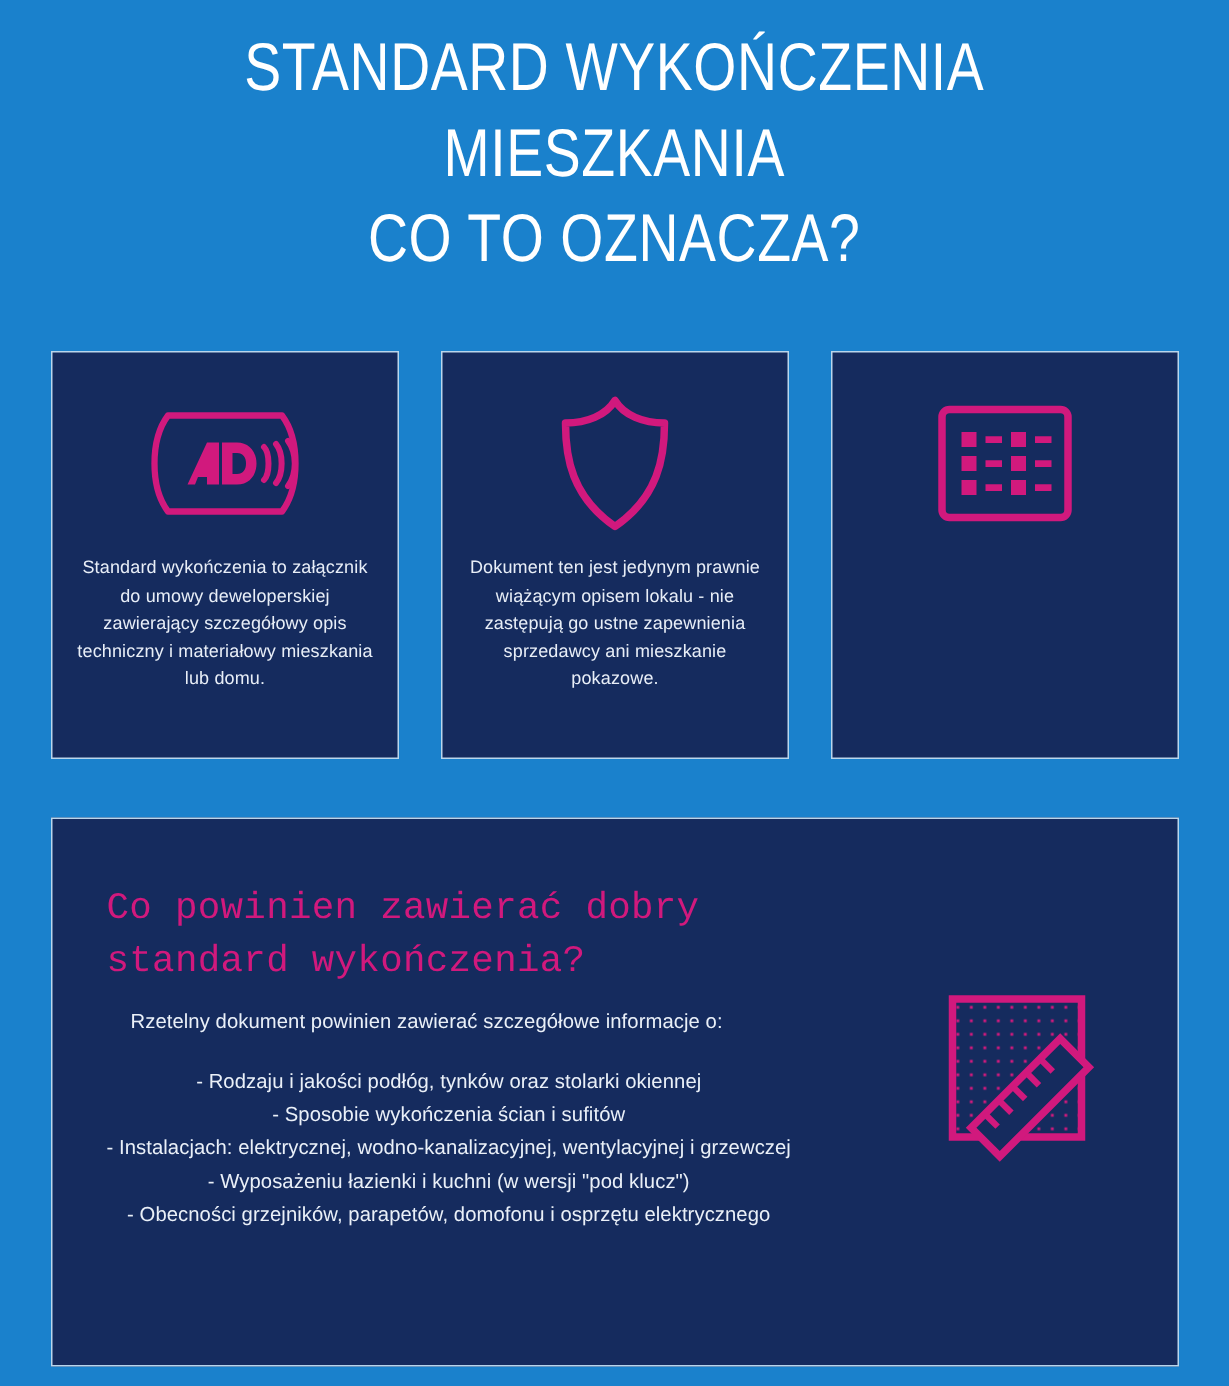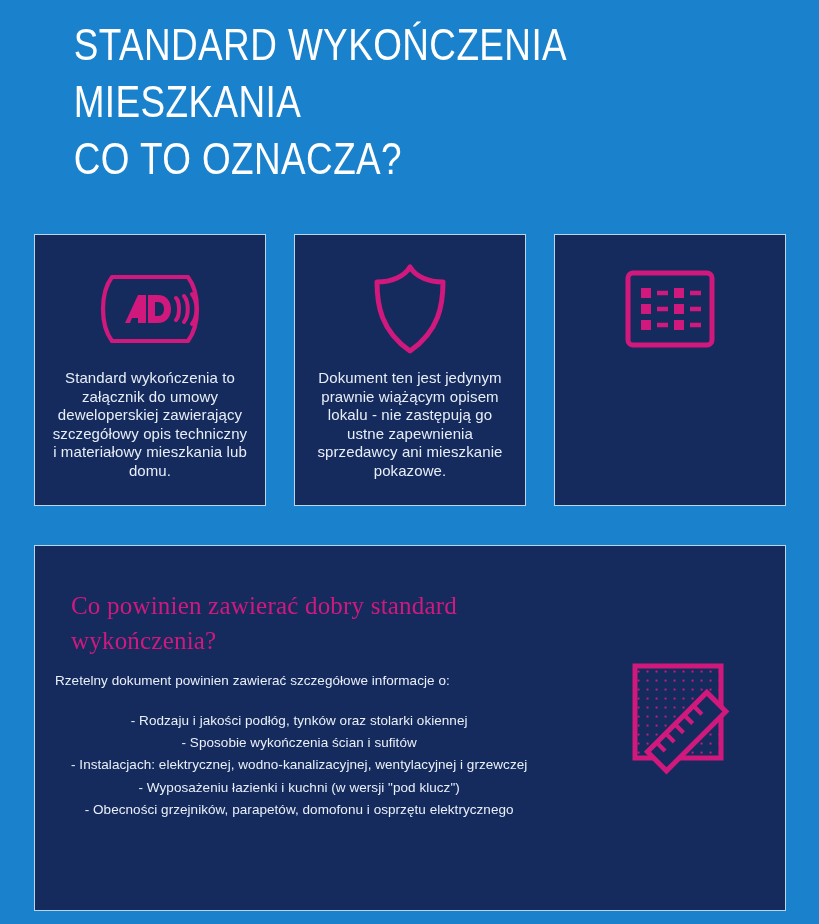--- a/index.html
+++ b/index.html
@@ -12,21 +12,21 @@
     height: 924px;
     background: #1a81cc;
     font-family: "Liberation Sans", sans-serif;
     overflow: hidden;
     position: relative;
   }
 
   
   .title-block {
     padding-top: 16px;
-    text-align: left;
+    text-align: center;
     color: #ffffff;
   }
   .title-line {
     font-family: "Liberation Sans Narrow", "Liberation Sans", sans-serif;
     font-size: 45px;
     line-height: 57px;
     font-weight: 400;
     letter-spacing: 0.5px;
     transform: scaleX(0.82);
     transform-origin: center center;
@@ -54,21 +54,21 @@
   }
   .card-icon {
     height: 120px;
     display: flex;
     align-items: center;
     justify-content: center;
     margin-top: 14px;
   }
   .card-text {
     color: #e8eef7;
-    font-size: 15px;
+    font-size: 12px;
     line-height: 18.5px;
     text-align: center;
     padding: 0 14px;
     letter-spacing: 0.1px;
   }
 
   
   .panel {
     position: absolute;
     left: 34px;
@@ -78,29 +78,29 @@
     background: #152b5e;
     border: 1px solid #b9d6ec;
     box-sizing: border-box;
   }
   .panel-heading {
     position: absolute;
     left: 36px;
     top: 42px;
     width: 470px;
     color: #d1197d;
-    font-family: Liberation Serif, serif;
+    font-family: Liberation Mono, monospace;
     font-size: 25px;
     line-height: 35px;
     font-weight: 400;
     letter-spacing: 0.2px;
   }
   .panel-intro {
     position: absolute;
-    left: 20px;
+    left: 52px;
     top: 127px;
     color: #eaf0f8;
     font-size: 13.5px;
     letter-spacing: 0.05px;
   }
   .panel-list {
     position: absolute;
     left: 36px;
     top: 164px;
     list-style: none;

